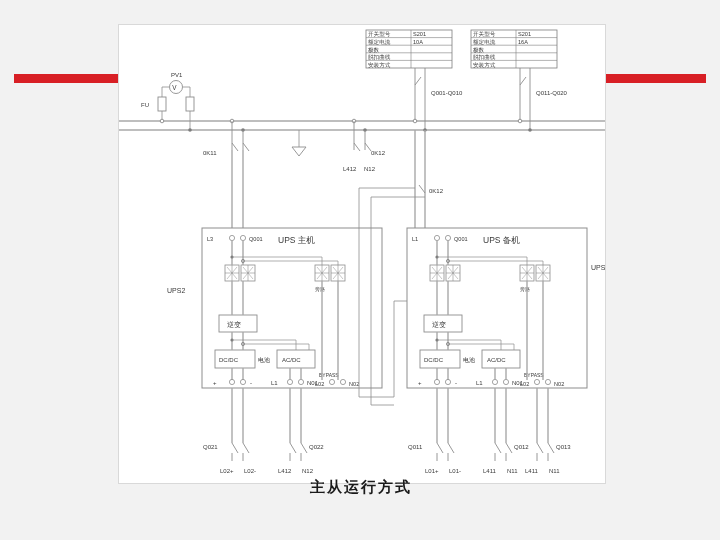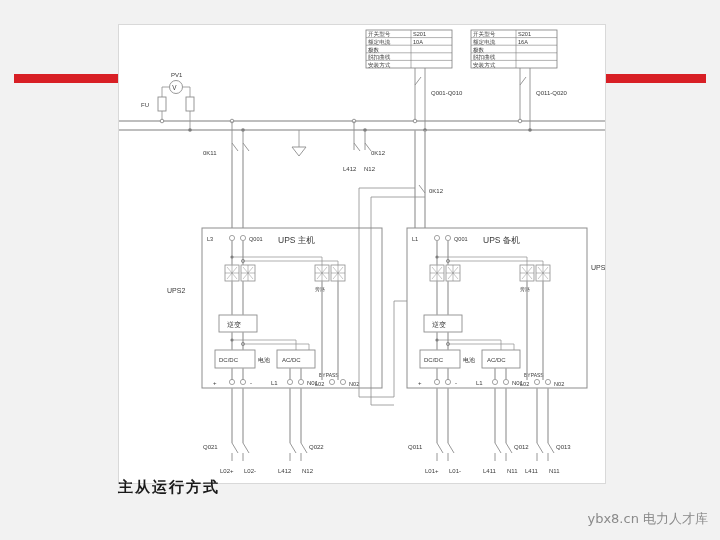--- a/index.html
+++ b/index.html
@@ -31,20 +31,21 @@
     background: #ffffff;
     border: 1px solid #d9d9d9;
     overflow: hidden;
   }
   #svgwrap { position: absolute; left: 0; top: 0; }
 
   .title {
     position: absolute;
     left: 118px; top: 478px;
     width: 486px;
+    text-align: center;
     font-size: 15px;
     font-weight: bold;
     color: #1a1a1a;
     letter-spacing: 2px;
     font-family: "DejaVu Sans", "Liberation Sans", sans-serif;
   }
   .watermark {
     position: absolute;
     right: 12px; bottom: 12px;
     font-size: 13px;
@@ -387,15 +388,14 @@
         <line x1="429" y1="428" x2="429" y2="436" stroke="#8d8d8d" stroke-width="0.9"></line>
         <text x="437" y="424" font-size="6">Q013</text>
         <text x="406" y="448" font-size="6">L411</text>
         <text x="430" y="448" font-size="6">N11</text>
       </g>
 
     </svg>
   </div>
 
   <div class="title">主从运行方式</div>
-  <div class="watermark">ybx8.cn 电力人才库</div>
 
 </div>
 
 </body></html>

